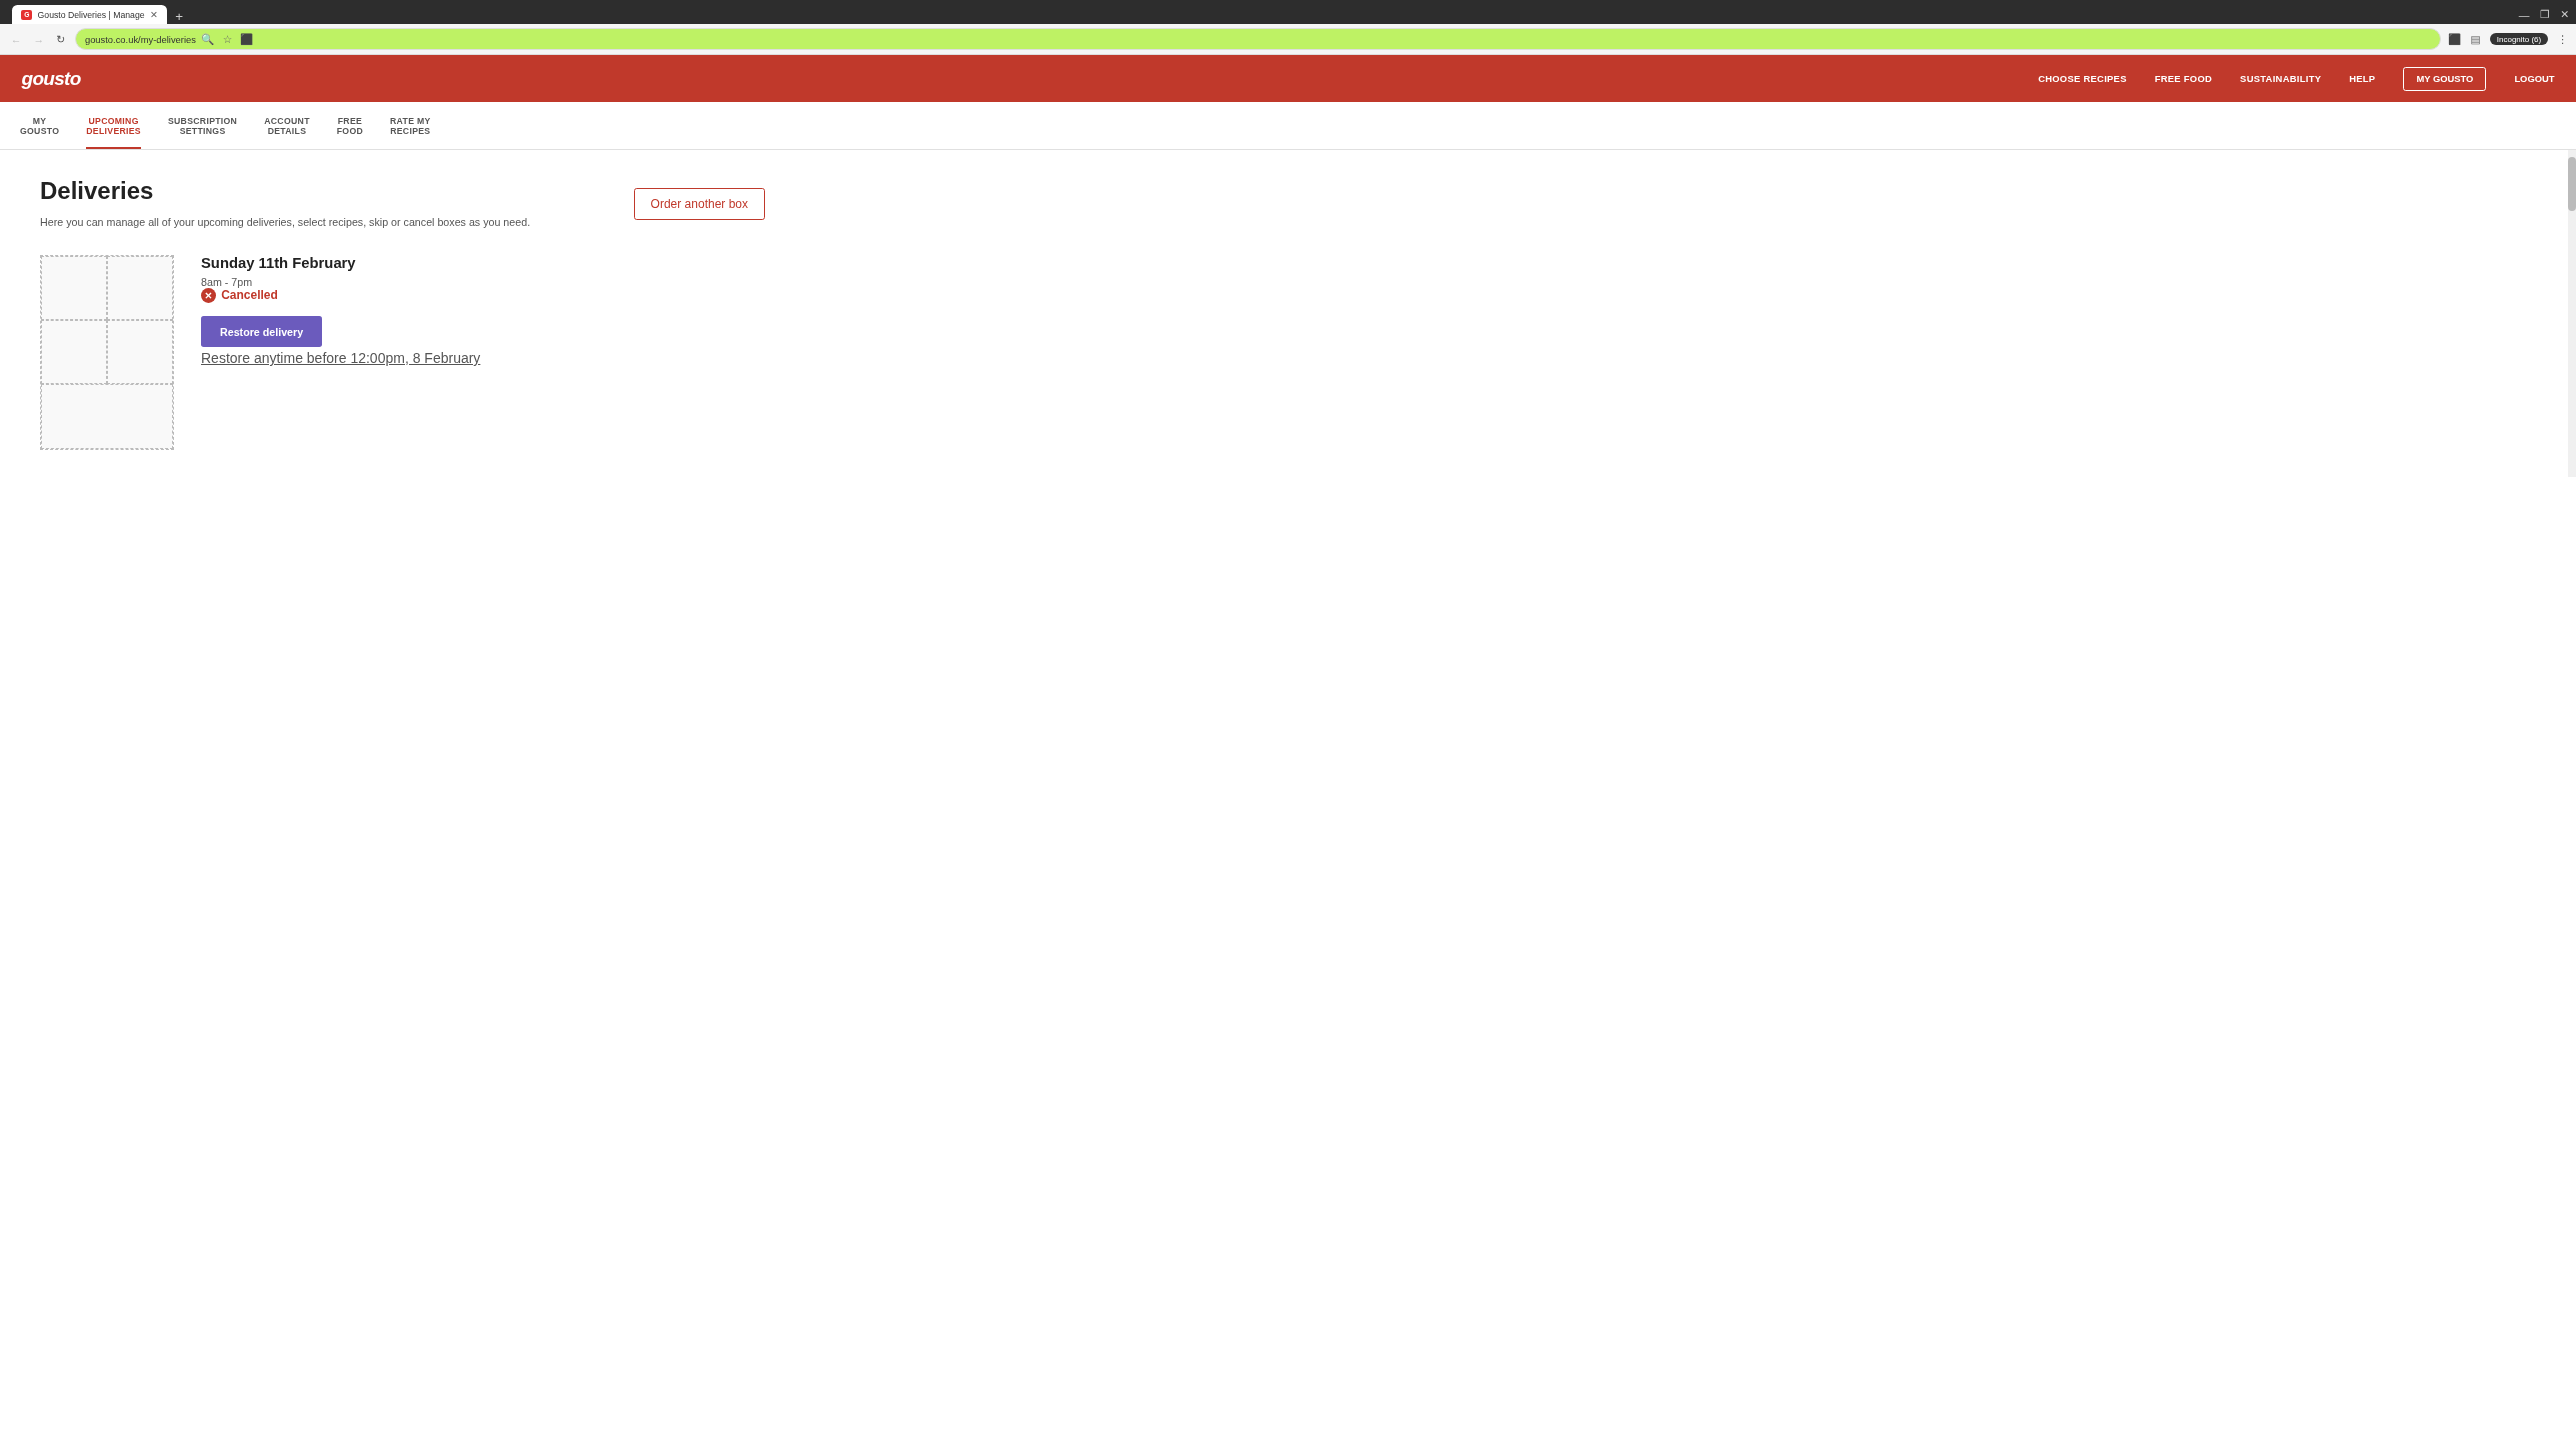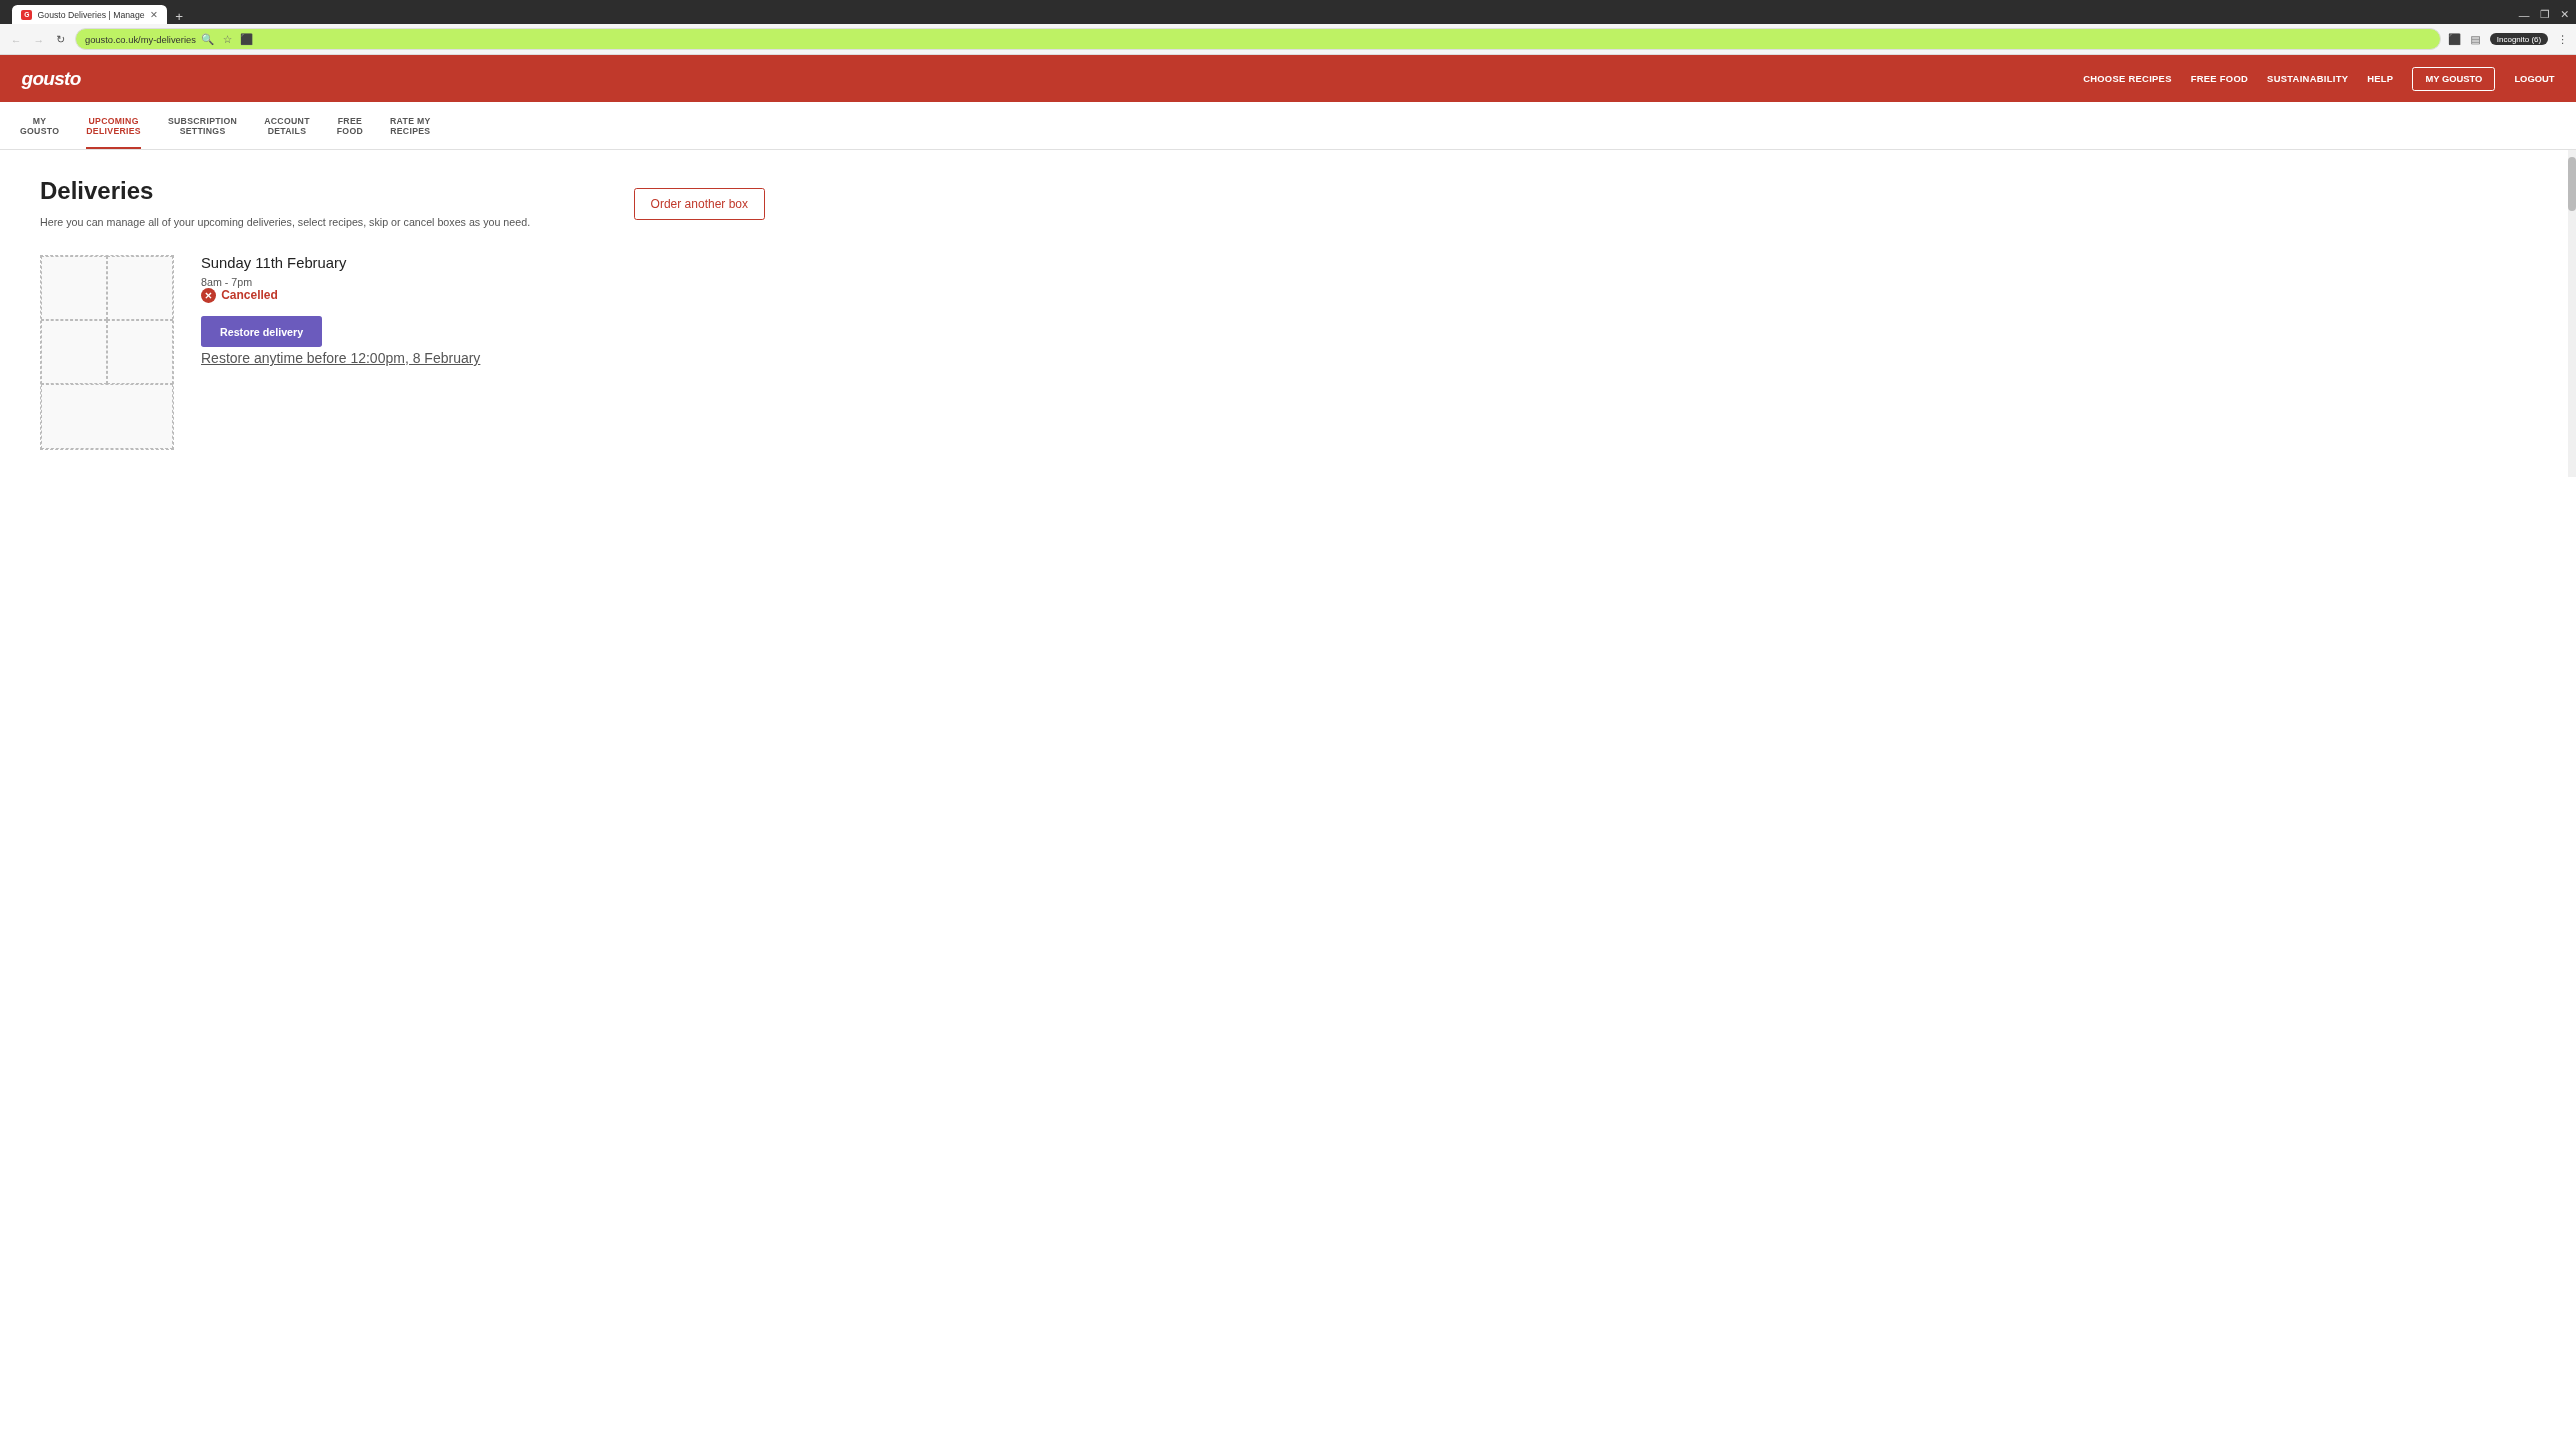--- a/index.html
+++ b/index.html
@@ -130,21 +130,21 @@
       font-size: 19px;
       font-weight: 900;
       color: #fff;
       letter-spacing: -0.7px;
       margin-right: auto;
       font-style: italic;
     }
     .nav-links {
       display: flex;
       align-items: center;
-      gap: 19px;
+      gap: 28px;
     }
     .nav-link {
       color: #fff;
       text-decoration: none;
       font-size: 9.4px;
       font-weight: 600;
       letter-spacing: 0.3px;
       cursor: pointer;
     }
     .nav-link-bordered {
@@ -249,21 +249,21 @@
       flex-shrink: 0;
     }
     .recipe-grid-cell {
       border: 0.7px dashed #bbb;
       background: #f9f9f9;
     }
 
     .delivery-info { flex: 1; }
     .delivery-date {
       font-size: 14.8px;
-      font-weight: 400;
+      font-weight: 700;
       color: #222;
       margin-bottom: 5.4px;
     }
     .delivery-time {
       font-size: 10.7px;
       color: #555;
       margin-bottom: 0;
     }
     .status-cancelled {
       display: flex;

